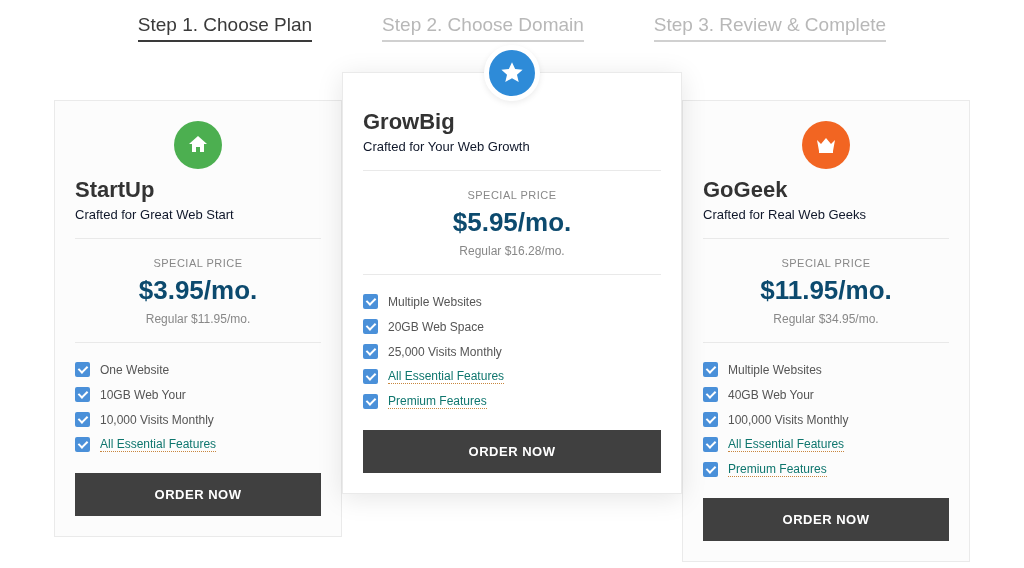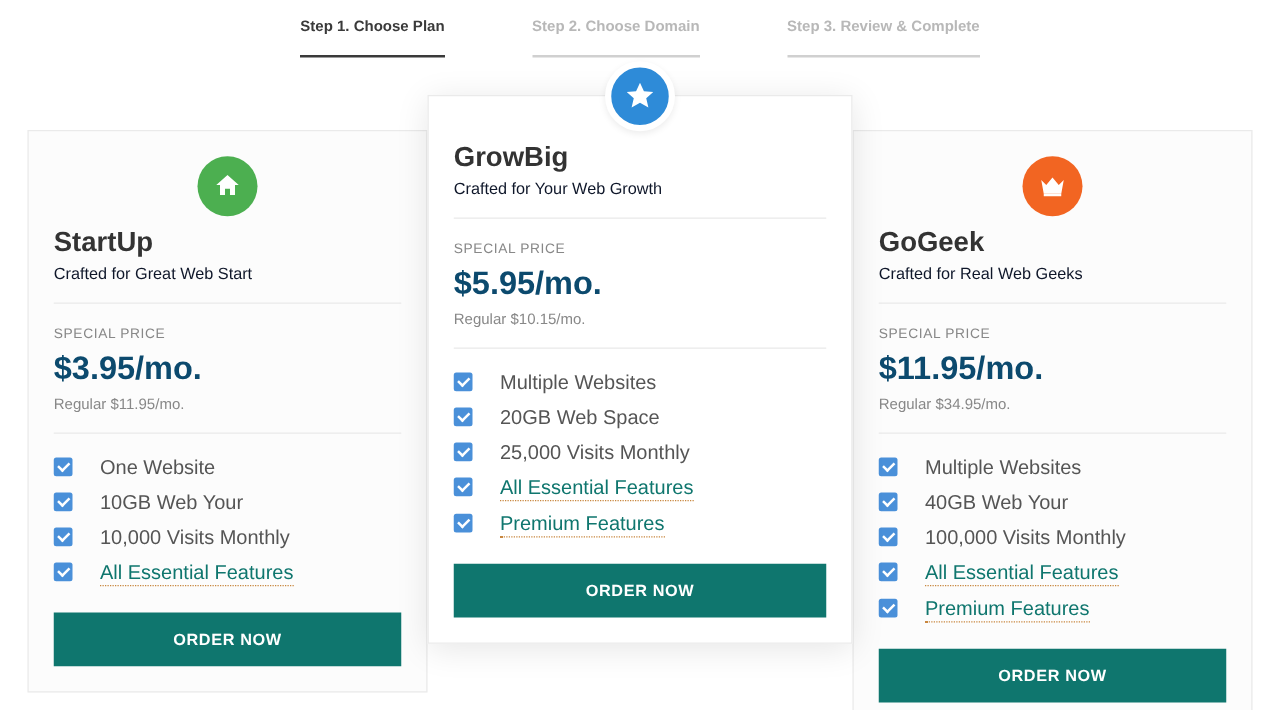--- a/index.html
+++ b/index.html
@@ -1,40 +1,40 @@
 <!DOCTYPE html>
 <html><head>
 <meta charset="utf-8">
 <style>
   * { box-sizing: border-box; margin: 0; padding: 0; }
   html, body { width: 1024px; height: 568px; font-family: "Helvetica Neue", Arial, sans-serif; background: #fff; color: #444; }
   
   .stepper { display: flex; justify-content: center; gap: 70px; padding: 14px 0 18px; }
-  .step { font-size: 12px; font-weight: 700; color: #b8b8b8; padding-bottom: 16px; border-bottom: 2px solid #d0d0d0; }
+  .step { font-size: 19px; font-weight: 400; color: #b8b8b8; padding-bottom: 4px; border-bottom: 2px solid #d0d0d0; }
   .step.active { color: #3a3a3a; border-bottom-color: #3a3a3a; }
   
   .plans { display: flex; justify-content: center; align-items: flex-start; padding: 40px 10px 0; gap: 0; }
-  .plan { width: 320px; background: #fcfcfc; border: 1px solid #eaeaea; padding: 0 20px 20px; position: relative; }
+  .plan { width: 288px; background: #fcfcfc; border: 1px solid #eaeaea; padding: 0 20px 20px; position: relative; }
   .plan.featured { width: 340px; margin-top: -28px; box-shadow: 0 4px 25px rgba(0,0,0,0.10); z-index: 2; background:#fff; }
   .plan-header { text-align: left; padding: 20px 0 16px; border-bottom: 1px solid #e9e9e9; position:relative; }
   .plan-icon { width: 48px; height: 48px; border-radius: 50%; margin: 0 auto 8px; display:flex; align-items:center; justify-content:center; position:relative; }
   .plan.featured .plan-icon { width:56px; height:56px; margin-top:-48px; border:5px solid #fff; box-shadow: 0 2px 6px rgba(0,0,0,0.08);}  
   .plan-icon svg { display:block; }
   .plan-name { font-size: 22px; font-weight: 700; color:#333; }
   .plan-tagline { font-size: 13px; color: #0f172a; margin-top: 4px; }
-  .price-block { padding: 18px 0 16px; border-bottom: 1px solid #e9e9e9; }
+  .price-block { text-align: center; padding: 18px 0 16px; border-bottom: 1px solid #e9e9e9; }
   .price-label { font-size: 11px; letter-spacing: 0.5px; color: #888; text-transform: uppercase; margin-bottom: 6px;}
   .price { font-size: 26px; font-weight: 700; color: #0c4a6e; }
   .price-reg { font-size: 12px; color: #888; margin-top: 6px;}
   .features { list-style: none; padding: 14px 0 16px; }
-  .features li { font-size: 16px; color:#555; padding: 5px 0; display:flex; align-items:flex-start; gap:22px; }
+  .features li { font-size: 12px; color:#555; padding: 5px 0; display:flex; align-items:flex-end; gap:10px; }
   .check { width:15px; height:15px; background:#4a90d9; border-radius:2px; display:inline-flex; align-items:center; justify-content:center; flex:0 0 15px;}
   .check::after{ content:""; width:4px; height:7px; border:solid #fff; border-width:0 2px 2px 0; transform: rotate(45deg); margin-top:-2px;}
   .feat-link { color:#0f766e; border-bottom:1px dotted #c8863e; cursor:pointer; }
-  .order-btn { display:block; width:100%; background:#0f766e; color:#fff; text-align:center; font-size:13px; font-weight:700; letter-spacing:0.5px; padding:14px 0; border:none; cursor:pointer; }
+  .order-btn { display:block; width:100%; background:#404040; color:#fff; text-align:center; font-size:13px; font-weight:700; letter-spacing:0.5px; padding:14px 0; border:none; cursor:pointer; }
 </style>
 </head>
 <body>
 
 <div class="stepper">
     <div class="step active">Step 1. Choose Plan</div>
     <div class="step">Step 2. Choose Domain</div>
     <div class="step">Step 3. Review &amp; Complete</div>
   </div>
 <div class="plans">
@@ -79,21 +79,21 @@
           <svg width="26" height="26" viewBox="0 0 24 24" fill="#fff">
             <path d="M12 2l2.9 6.3 6.9.6-5.2 4.6 1.6 6.8L12 16.8 5.8 20.3l1.6-6.8L2.2 8.9l6.9-.6z"></path>
           </svg>
         </div>
         <div class="plan-name">GrowBig</div>
         <div class="plan-tagline">Crafted for Your Web Growth</div>
       </div>
       <div class="price-block">
         <div class="price-label">SPECIAL PRICE</div>
         <div class="price">$5.95/mo.</div>
-        <div class="price-reg">Regular $10.15/mo.</div>
+        <div class="price-reg">Regular $16.28/mo.</div>
       </div>
       <ul class="features">
         <li>
           <span class="check"></span>
           <span>Multiple Websites</span>
         </li>
         <li>
           <span class="check"></span>
           <span>20GB Web Space</span>
         </li>

